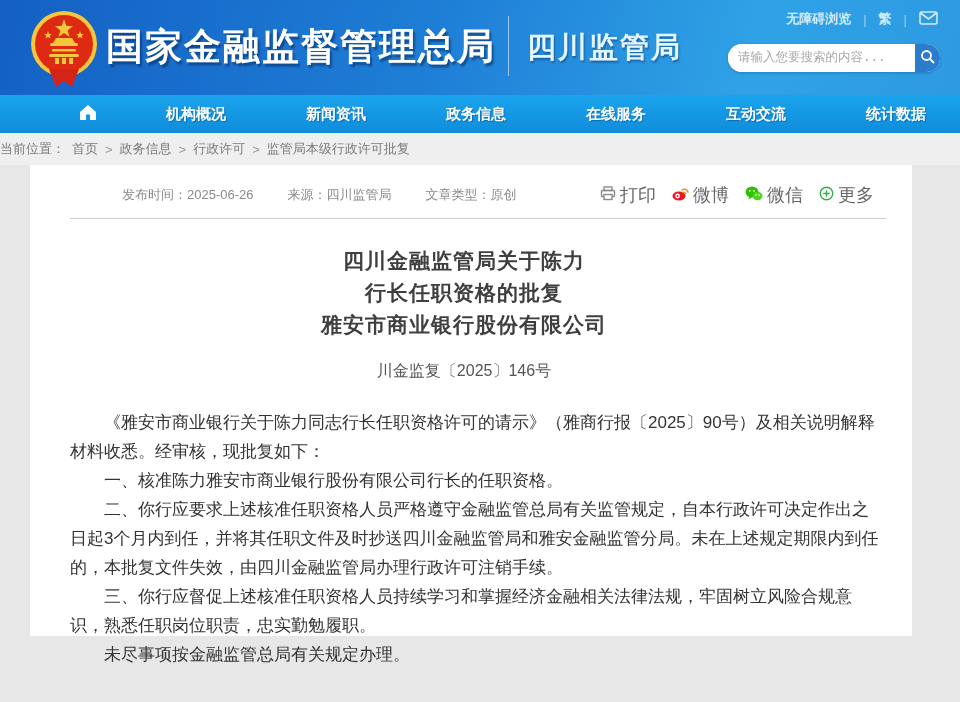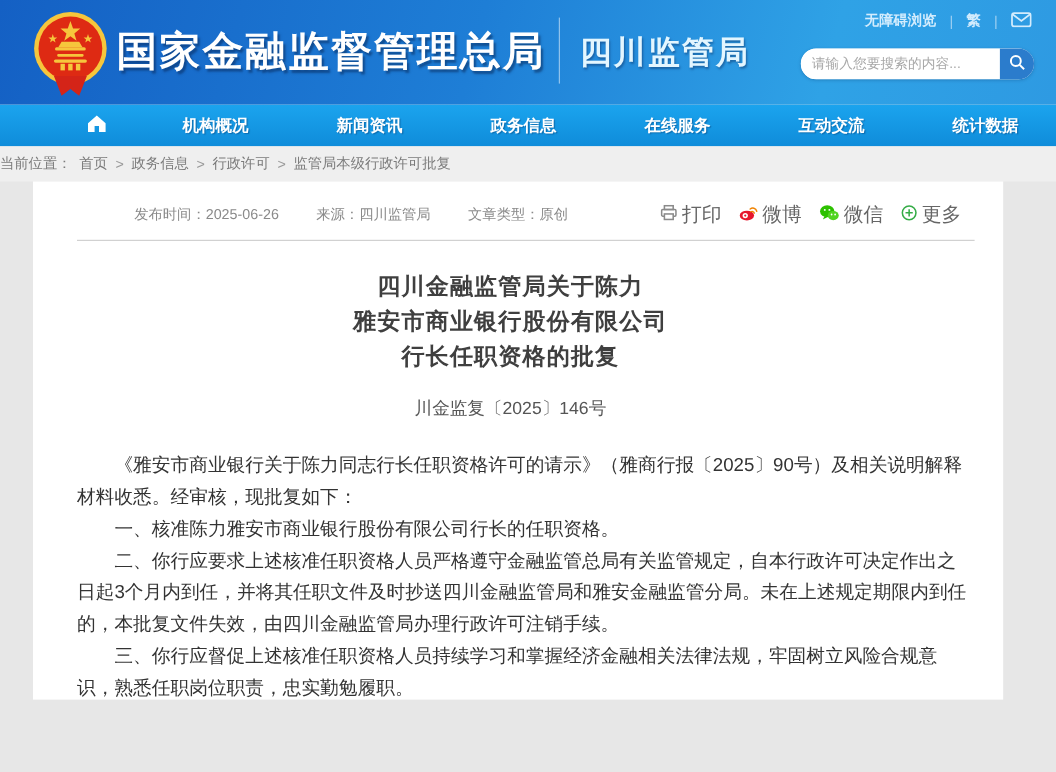--- a/index.html
+++ b/index.html
@@ -35,21 +35,21 @@
   .top-links a { color:#d3ecfd; text-decoration:none; cursor:pointer; }
   .top-links .sep { color:#9fd0f2; font-weight:normal; }
   .searchbar {
     position:absolute; right:20px; top:44px;
     width:212px; height:28px; display:flex;
     border-radius:15px; overflow:hidden; background:#fff;
     box-shadow:0 1px 3px rgba(0,30,80,.25);
   }
   .searchbar input {
     flex:1; border:none; outline:none; padding:0 10px; font-size:12.5px; color:#555;
-    font-family:Liberation Sans, sans-serif;
+    font-family:Liberation Mono, monospace;
   }
   .searchbar input::placeholder { color:#a8a8a8; }
   .search-btn {
     width:42px; border:none; background:#2b7ccc; cursor:pointer;
     display:flex; align-items:center; justify-content:center;
   }
 
   
   .nav {
     height:38px; background:linear-gradient(180deg,#1ba4ee 0%,#0f8cda 100%);
@@ -242,27 +242,28 @@
           </span>
           <span>更多</span>
         </span>
       </div>
     </div>
 
     <hr class="meta-divider">
 
     <h1 class="doc-title">
       <div>四川金融监管局关于陈力</div>
+      <div>行长任职资格的批复</div>
       <div>雅安市商业银行股份有限公司</div>
-      <div>行长任职资格的批复</div>
     </h1>
 
     <div class="doc-number">川金监复〔2025〕146号</div>
 
     <div class="doc-body">
       <p>《雅安市商业银行关于陈力同志行长任职资格许可的请示》（雅商行报〔2025〕90号）及相关说明解释材料收悉。经审核，现批复如下：</p>
       <p>一、核准陈力雅安市商业银行股份有限公司行长的任职资格。</p>
       <p>二、你行应要求上述核准任职资格人员严格遵守金融监管总局有关监管规定，自本行政许可决定作出之日起3个月内到任，并将其任职文件及时抄送四川金融监管局和雅安金融监管分局。未在上述规定期限内到任的，本批复文件失效，由四川金融监管局办理行政许可注销手续。</p>
       <p>三、你行应督促上述核准任职资格人员持续学习和掌握经济金融相关法律法规，牢固树立风险合规意识，熟悉任职岗位职责，忠实勤勉履职。</p>
+      <p>未尽事项按金融监管总局有关规定办理。</p>
     </div>
 
   </main>
 </div>
 
 </body></html>

